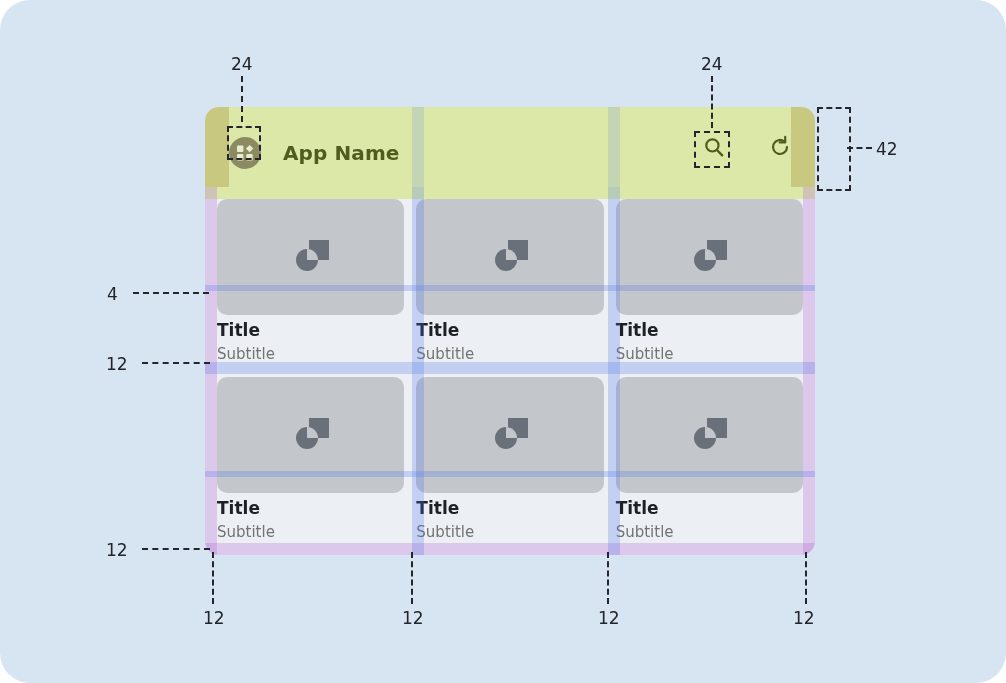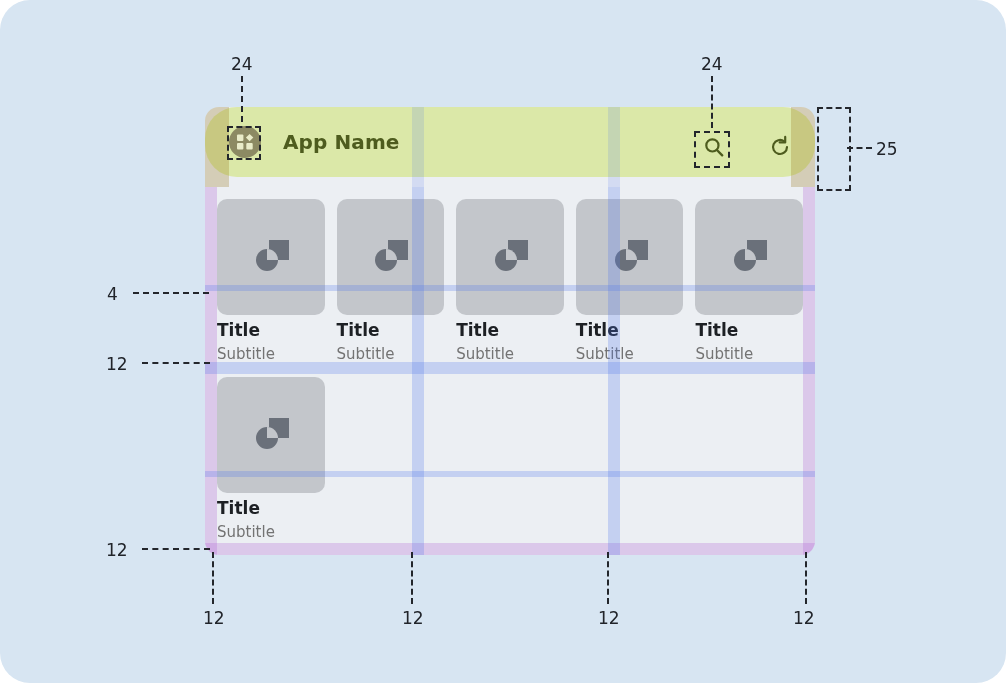--- a/index.html
+++ b/index.html
@@ -35,25 +35,24 @@
     border-radius: 14px;
     overflow: hidden;
     background: #eceff3;
   }
 
   
   #app-bar {
     position: absolute;
     left: 0; top: 0;
     width: 610px;
-    height: 70px;
+    height: 92px;
     background: #dbe8a8;
     display: flex;
     align-items: flex-start;
-    border-radius: 32px;
   }
   #app-bar-inner {
     display: flex;
     align-items: center;
     height: 100%;
     padding-left: 24px;
     box-sizing: border-box;
   }
   .bar-icon-btn {
     width: 32px; height: 32px;
@@ -91,21 +90,21 @@
   
   #grid {
     position: absolute;
     left: 0;
     top: 80px;
     width: 610px;
     height: 368px;
     padding: 12px;
     box-sizing: border-box;
     display: grid;
-    grid-template-columns: repeat(5, 1fr);
+    grid-template-columns: repeat(3, 1fr);
     grid-template-rows: repeat(2, 1fr);
     column-gap: 12px;
     row-gap: 12px;
   }
   .card {
     display: flex;
     flex-direction: column;
     background: transparent;
   }
   .card-media {
@@ -320,21 +319,21 @@
   <div class="ann-label" style="left:231px; top:54px;">24</div>
   <div class="dash-v" style="left:241px; top:76px; height:46px;"></div>
   <div class="icon-box" style="left:227px; top:126px; width:30px; height:30px;"></div>
 
   <div class="ann-label" style="left:701px; top:54px;">24</div>
   <div class="dash-v" style="left:711px; top:76px; height:52px;"></div>
   <div class="icon-box" style="left:694px; top:131px; width:32px; height:33px;"></div>
 
   <div class="meas-box" style="left:817px; top:107px; width:30px; height:80px;"></div>
   <div class="dash-h" style="left:847px; top:147px; width:25px;"></div>
-  <div class="ann-label" style="left:876px; top:139px;">25</div>
+  <div class="ann-label" style="left:876px; top:139px;">42</div>
 
   <div class="ann-label" style="left:107px; top:284px;">4</div>
   <div class="dash-h" style="left:133px; top:292px; width:76px;"></div>
 
   <div class="ann-label" style="left:106px; top:354px;">12</div>
   <div class="dash-h" style="left:142px; top:362px; width:68px;"></div>
 
   <div class="ann-label" style="left:106px; top:540px;">12</div>
   <div class="dash-h" style="left:142px; top:548px; width:68px;"></div>
 

